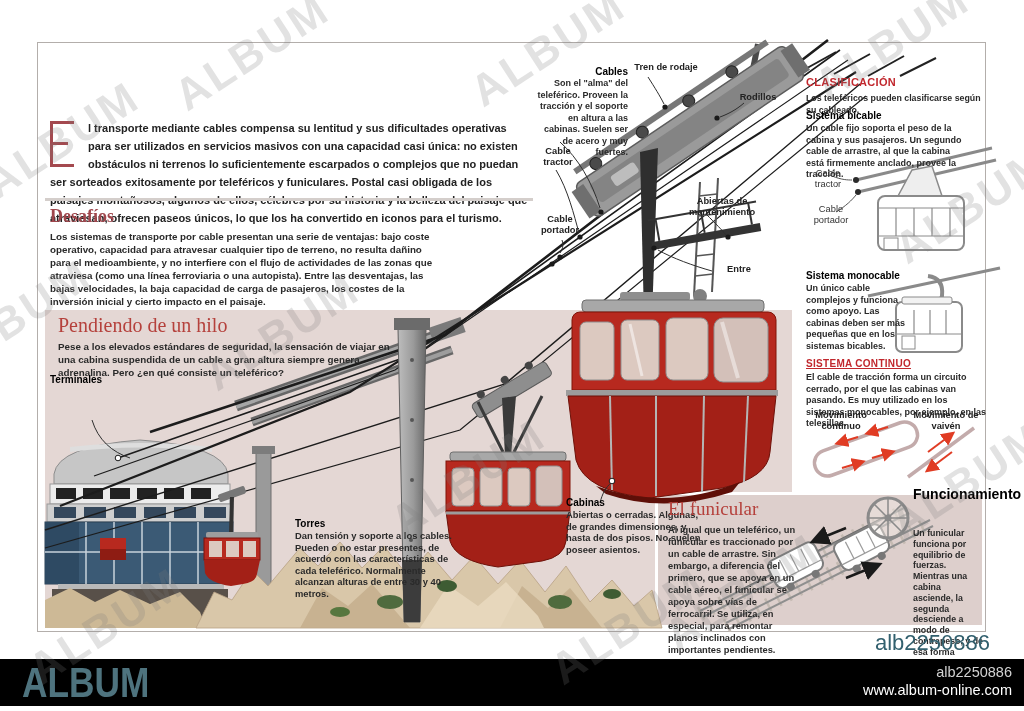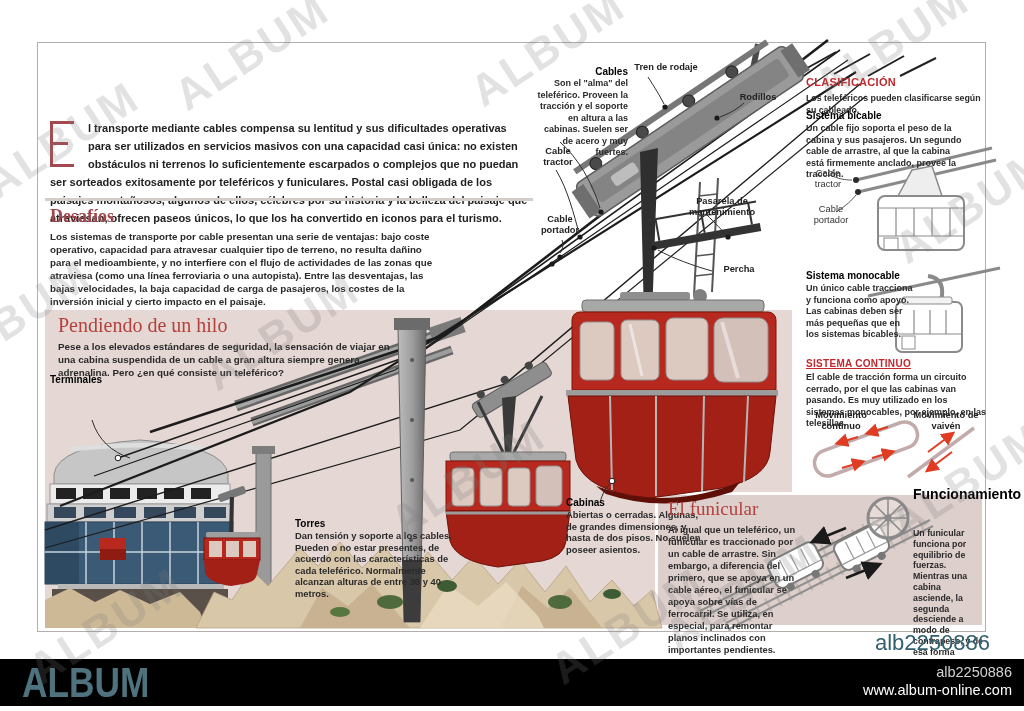--- a/index.html
+++ b/index.html
@@ -369,33 +369,33 @@
 
   <div class="abs txt" style="left:536px;top:66px;width:92px;text-align:right;">
     <div class="lbl-t">Cables</div>
     <div class="body-xs" style="font-size:9px;">Son el "alma" del teleférico. Proveen la tracción y el soporte en altura a las cabinas. Suelen ser de acero y muy fuertes.</div>
   </div>
 
   <div class="abs txt lbl" style="left:620px;top:62px;width:92px;">Tren de rodaje</div>
   <div class="abs txt lbl" style="left:728px;top:92px;width:60px;">Rodillos</div>
   <div class="abs txt lbl" style="left:537px;top:146px;width:42px;">Cable tractor</div>
   <div class="abs txt lbl" style="left:535px;top:214px;width:50px;">Cable portador</div>
-  <div class="abs txt lbl" style="left:686px;top:196px;width:72px;">Pasarela de mantenimiento</div>
-  <div class="abs txt lbl" style="left:714px;top:264px;width:50px;">Percha</div>
+  <div class="abs txt lbl" style="left:686px;top:196px;width:72px;">Abiertas de mantenimiento</div>
+  <div class="abs txt lbl" style="left:714px;top:264px;width:50px;">Entre</div>
 
   <div class="abs txt red-caps" style="left:806px;top:76px;font-size:11px;">CLASIFICACIÓN</div>
   <div class="abs txt body-xs" style="left:806px;top:93px;width:182px;font-size:8.8px;">Los teleféricos pueden clasificarse según su cableado.</div>
 
   <div class="abs txt lbl-t" style="left:806px;top:110px;">Sistema bicable</div>
   <div class="abs txt body-xs" style="left:806px;top:123px;width:156px;">Un cable fijo soporta el peso de la cabina y sus pasajeros. Un segundo cable de arrastre, al que la cabina está firmemente anclado, provee la tracción.</div>
   <div class="abs txt lbl" style="left:808px;top:168px;width:40px;font-weight:400;color:#333;">Cable tractor</div>
   <div class="abs txt lbl" style="left:808px;top:204px;width:46px;font-weight:400;color:#333;">Cable portador</div>
 
   <div class="abs txt lbl-t" style="left:806px;top:270px;">Sistema monocable</div>
-  <div class="abs txt body-xs" style="left:806px;top:283px;width:108px;">Un único cable tracciona y funciona como apoyo. Las cabinas deben ser más pequeñas que en los sistemas bicables.</div>
+  <div class="abs txt body-xs" style="left:806px;top:283px;width:108px;">Un único cable complejos y funciona como apoyo. Las cabinas deben ser más pequeñas que en los sistemas bicables.</div>
 
   <div class="abs txt red-caps" style="left:806px;top:358px;font-size:10px;text-decoration:underline;">SISTEMA CONTINUO</div>
   <div class="abs txt body-xs" style="left:806px;top:372px;width:182px;">El cable de tracción forma un circuito cerrado, por el que las cabinas van pasando. Es muy utilizado en los sistemas monocables, por ejemplo, en las telesillas.</div>
   <div class="abs txt lbl" style="left:806px;top:410px;width:70px;">Movimiento continuo</div>
   <div class="abs txt lbl" style="left:908px;top:410px;width:76px;">Movimiento de vaivén</div>
 
   <div class="abs txt serif-h h-funicular" style="left:668px;top:498px;">El funicular</div>
   <div class="abs txt body-xs" style="left:668px;top:524px;width:132px;font-size:9.3px;line-height:12px;">Al igual que un teleférico, un funicular es traccionado por un cable de arrastre. Sin embargo, a diferencia del primero, que se apoya en un cable aéreo, el funicular se apoya sobre vías de ferrocarril. Se utiliza, en especial, para remontar planos inclinados con importantes pendientes.</div>
   <div class="abs txt lbl-t" style="left:913px;top:488px;font-size:14px;">Funcionamiento</div>
   <div class="abs txt body-xs" style="left:913px;top:528px;width:70px;font-size:8.8px;line-height:10.8px;">Un funicular funciona por equilibrio de fuerzas. Mientras una cabina asciende, la segunda desciende a modo de contrapeso, y de esa forma requiere menor energía.</div>

